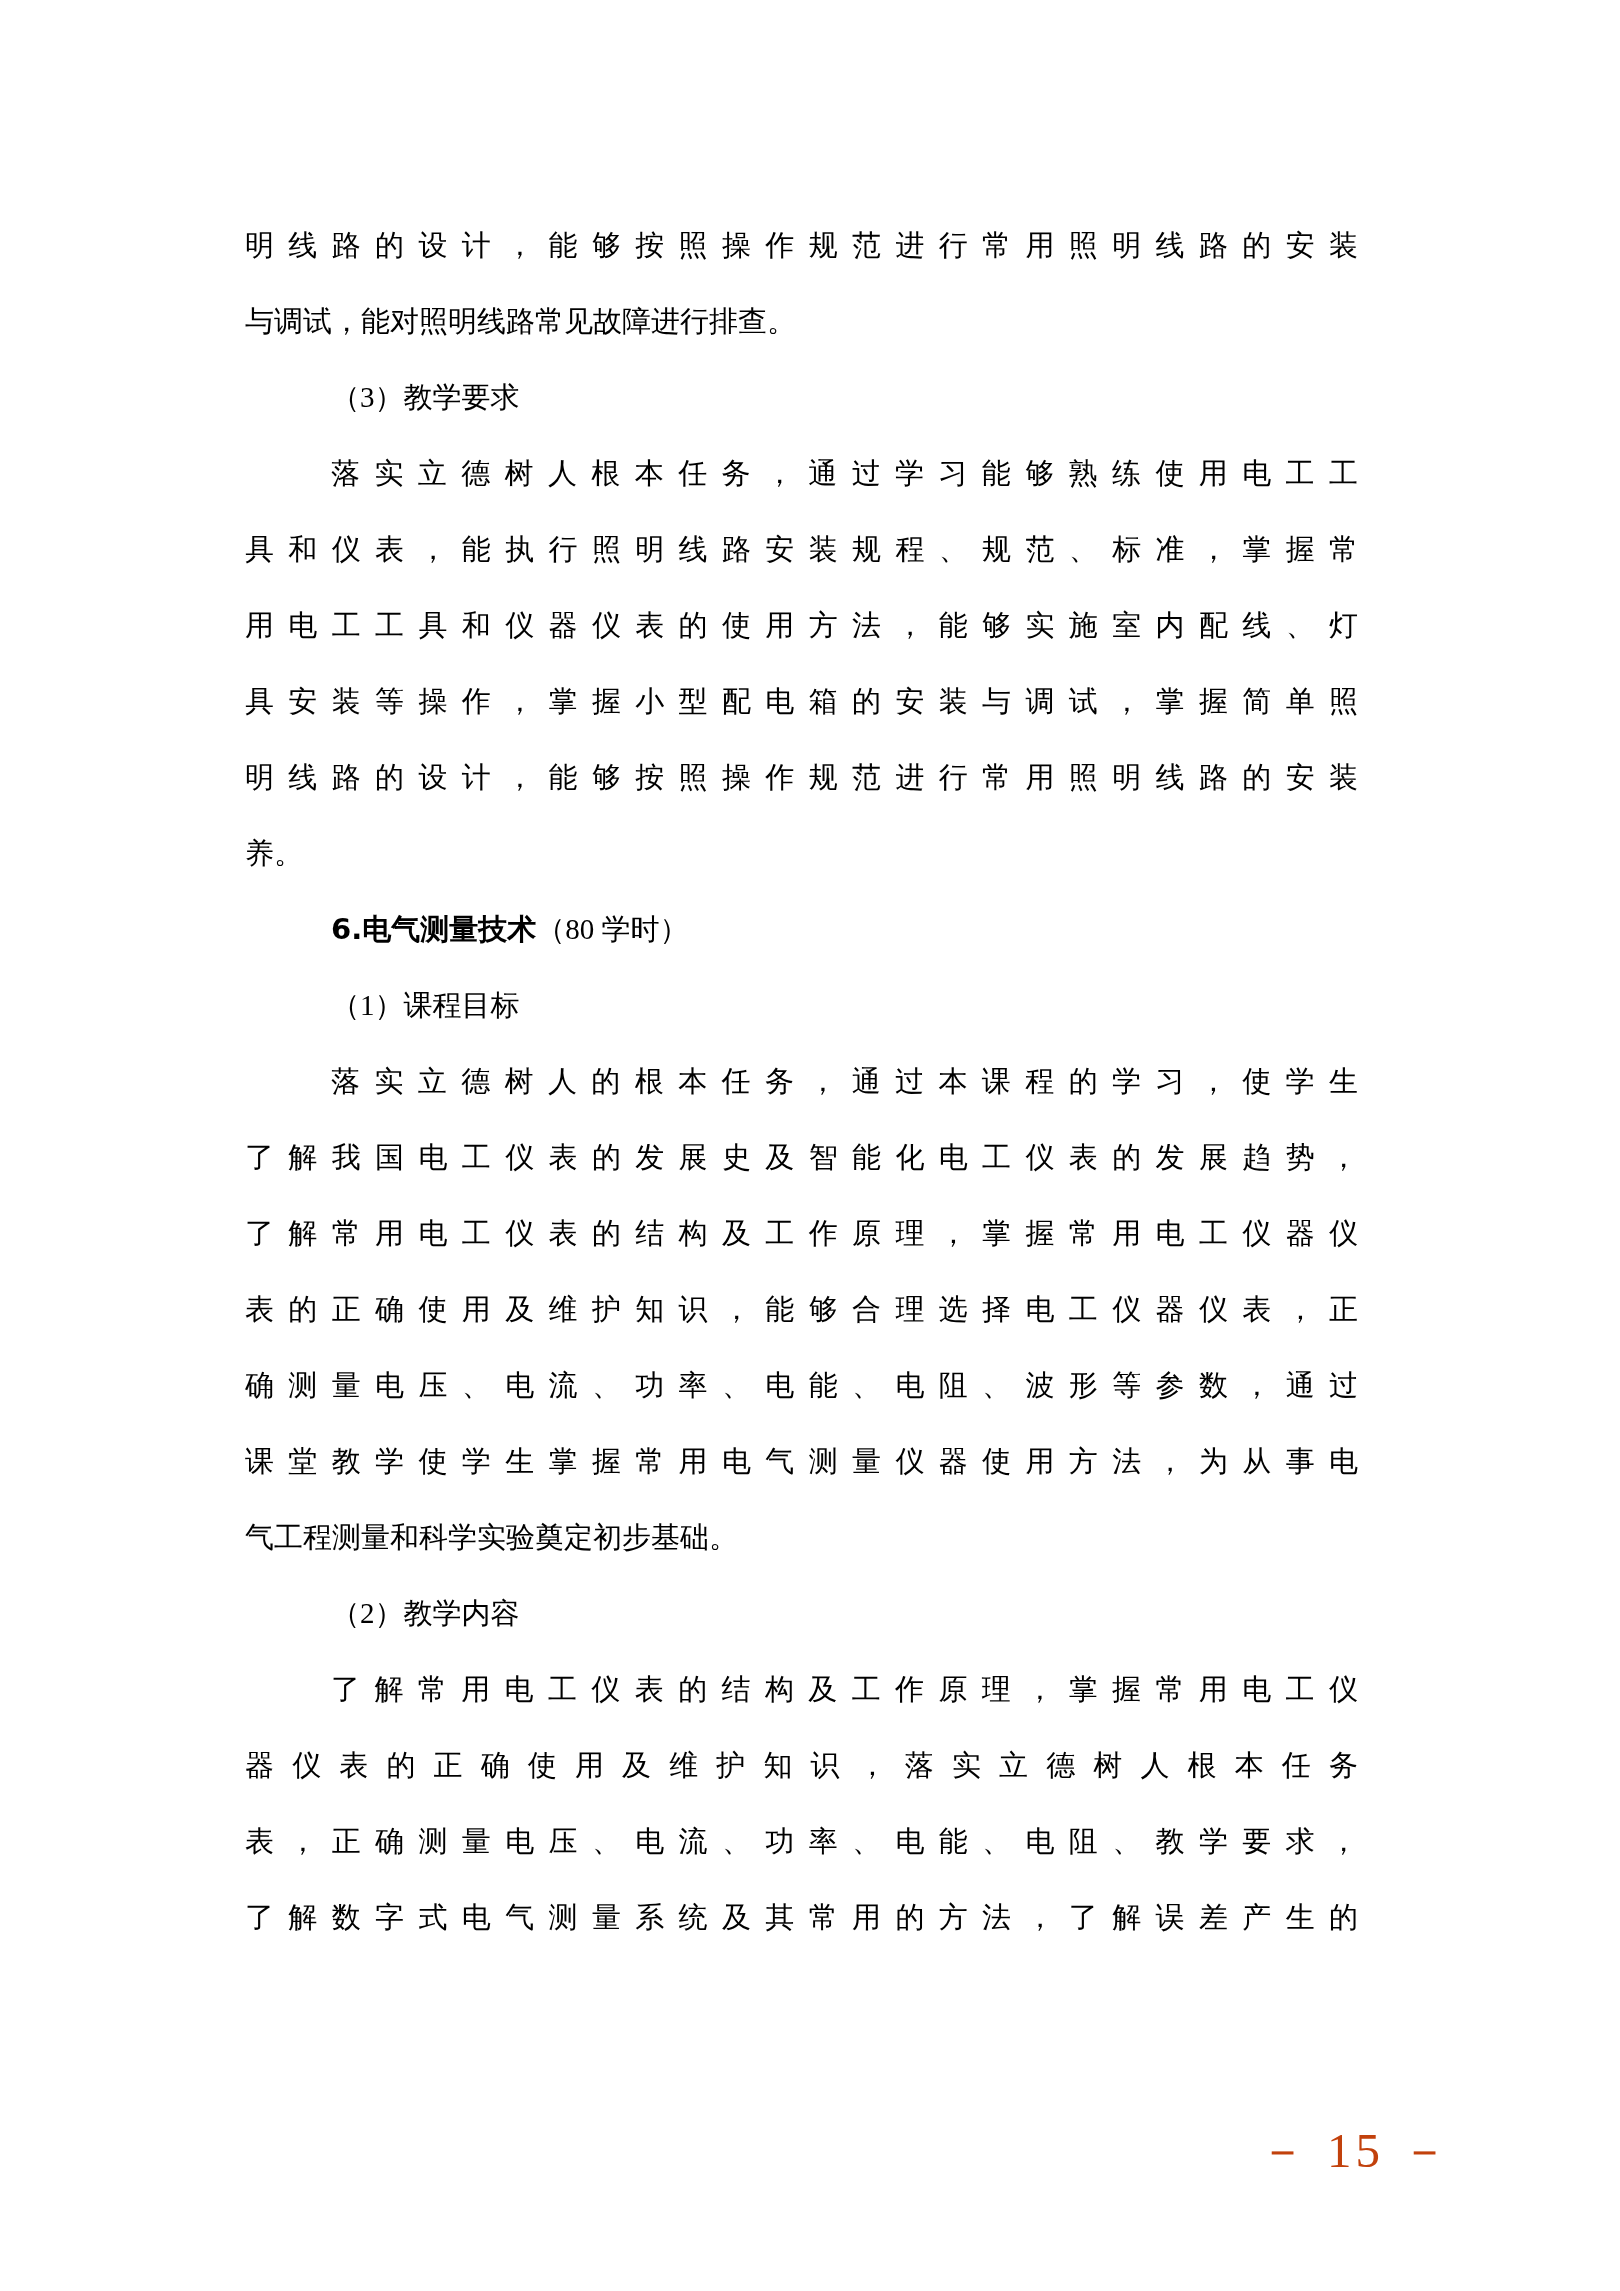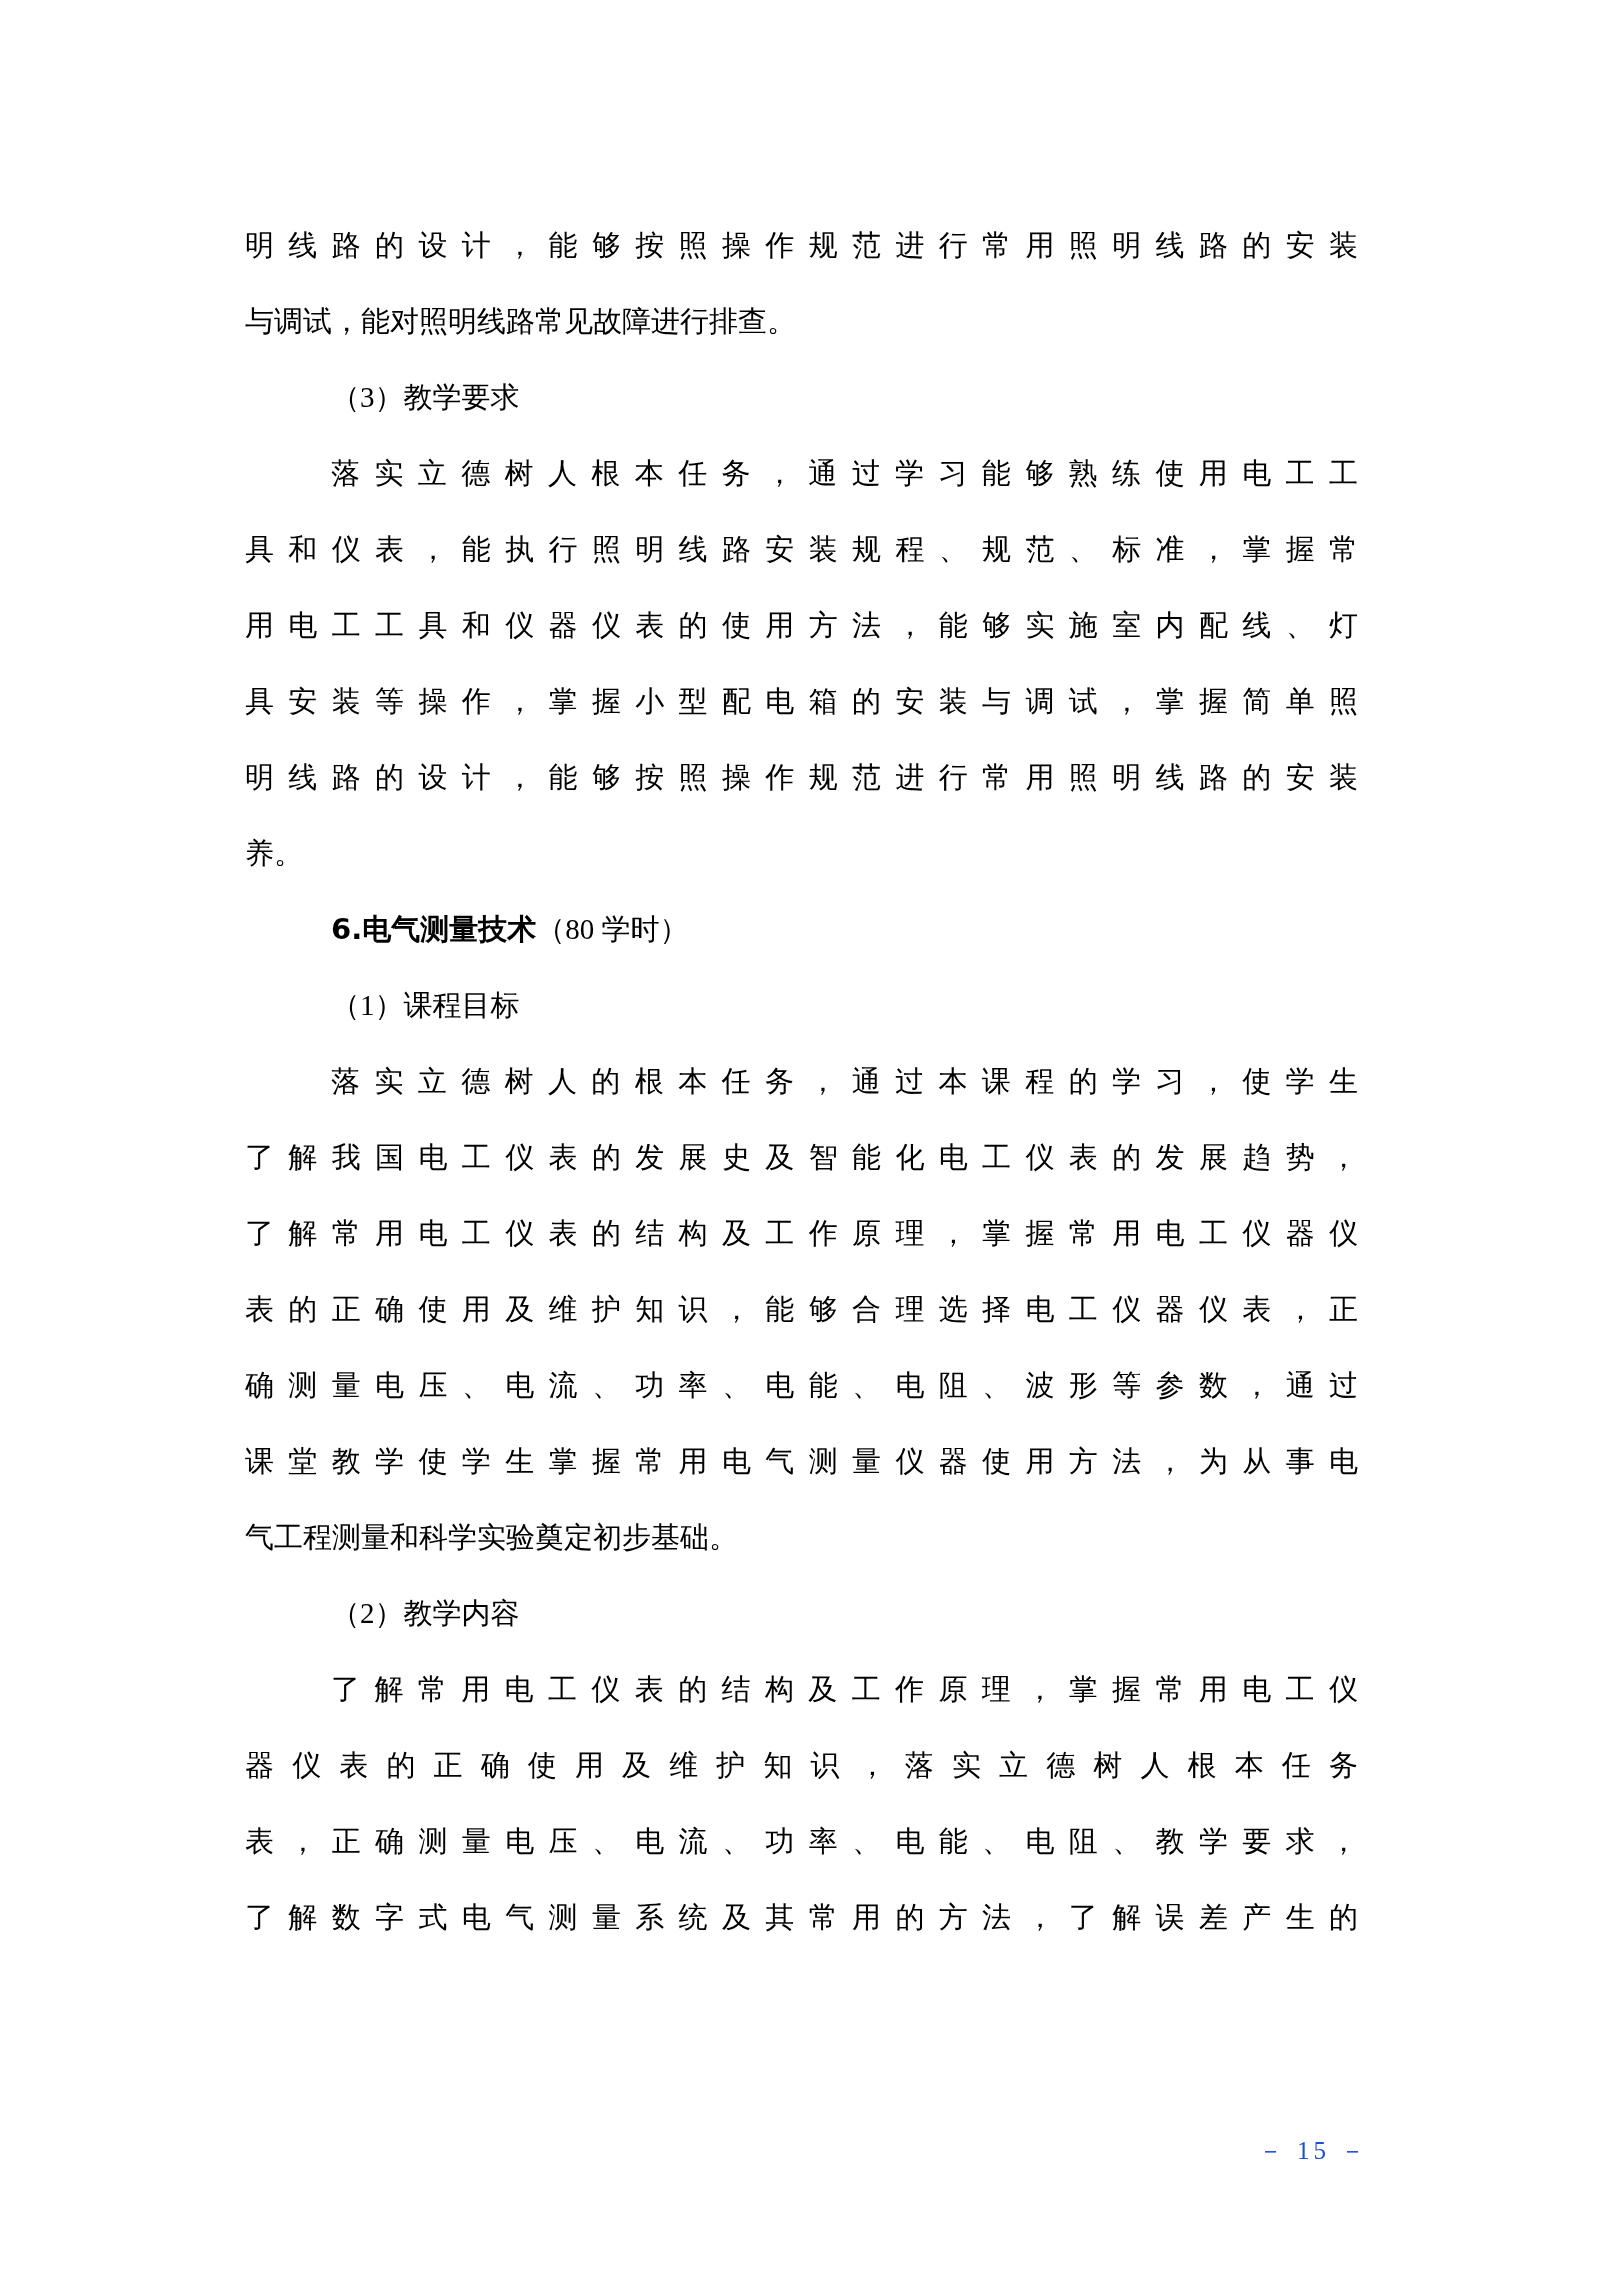--- a/index.html
+++ b/index.html
@@ -40,24 +40,24 @@
   }
   .seg { font-weight: normal; }
   .seg.bold {
     font-weight: bold;
     font-family: "DejaVu Sans", "Liberation Sans", sans-serif;
   }
   .page-number {
     position: absolute;
     left: 1258px;
     top: 2129px;
-    font-size: 25px;
+    font-size: 49px;
     line-height: 43px;
     letter-spacing: 3.9px;
-    color: #1d4ed8;
+    color: #c2410c;
   }
 </style>
 </head>
 <body>
 
 <div class="page">
   <div class="text-block">
       <div class="line justify"><span class="seg">明线路的设计，能够按照操作规范进行常用照明线路的安装</span></div>
       <div class="line"><span class="seg">与调试，能对照明线路常见故障进行排查。</span></div>
       <div class="line indent"><span class="seg">（3）教学要求</span></div>

